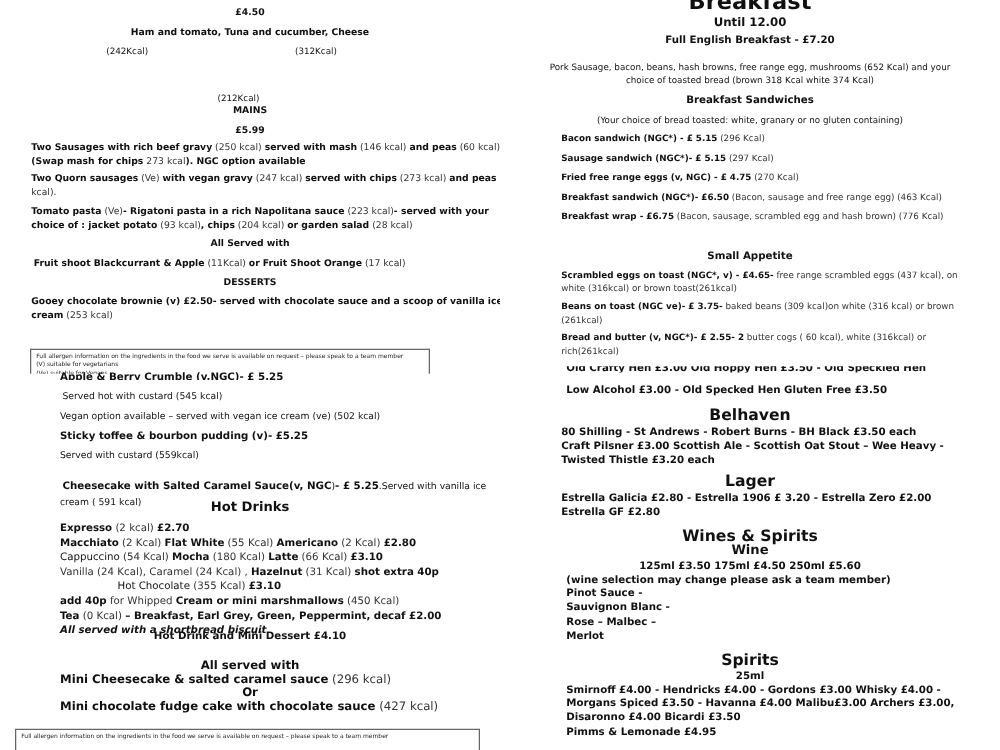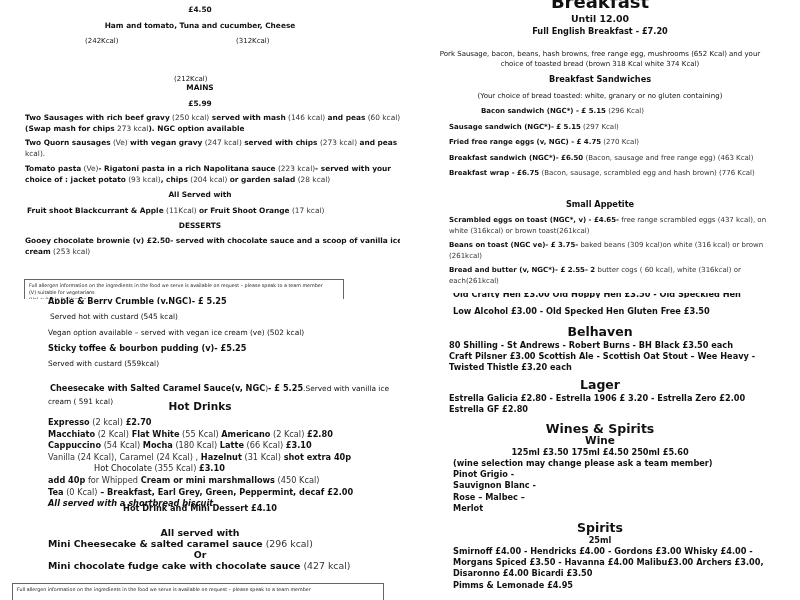--- a/index.html
+++ b/index.html
@@ -77,21 +77,21 @@
   <div class="col lh" style="left:48px;top:374px;width:340px;">
     <span class="line"><b class="s8" style="margin-left:2px;">Cheesecake with Salted Caramel Sauce(v, NGC</b><span class="s75" style="font-weight:normal;">)</span><b class="s8">- £ 5.25</b><span class="s75">.Served with vanilla ice</span></span>
     <span class="line s75">cream ( 591 kcal)</span>
   </div>
 
   <div class="abs c b s10" style="left:0;width:400px;top:400px;">Hot Drinks</div>
 
   <div class="col s8" id="hot-drinks" style="left:48px;top:417px;line-height:11.6px;">
       <span class="line"><span style="font-weight: bold;">Expresso</span><span style="color: rgb(51, 51, 51);"> (2 kcal) </span><span style="font-weight: bold;">£2.70</span></span>
       <span class="line"><span style="font-weight: bold;">Macchiato</span><span style="color: rgb(51, 51, 51);"> (2 Kcal)  </span><span style="font-weight: bold;">Flat White</span><span style="color: rgb(51, 51, 51);"> (55 Kcal) </span><span style="font-weight: bold;">Americano</span><span style="color: rgb(51, 51, 51);"> (2 Kcal) </span><span style="font-weight: bold;">£2.80</span></span>
-      <span class="line"><span style="font-weight: bold;">Cappuccino</span><span style="color: rgb(51, 51, 51);"> (54 Kcal) </span><span style="font-weight: bold;">Mocha</span><span style="color: rgb(51, 51, 51);"> (180 Kcal) </span><span style="font-weight: bold;">Latte</span><span style="color: rgb(51, 51, 51); text-align: center;">  (66 Kcal) </span><span style="font-weight: bold;">£3.10</span></span>
+      <span class="line"><span style="font-weight: normal;">Cappuccino</span><span style="color: rgb(51, 51, 51);"> (54 Kcal) </span><span style="font-weight: bold;">Mocha</span><span style="color: rgb(51, 51, 51);"> (180 Kcal) </span><span style="font-weight: bold;">Latte</span><span style="color: rgb(51, 51, 51); text-align: center;">  (66 Kcal) </span><span style="font-weight: bold;">£3.10</span></span>
       <span class="line"><span style="color: rgb(51, 51, 51);">Vanilla (24 Kcal), Caramel (24 Kcal) , </span><span style="font-weight: bold;">Hazelnut</span><span style="color: rgb(51, 51, 51);"> (31 Kcal) </span><span style="font-weight: bold;">shot extra 40p</span></span>
       <span class="line"><span style="font-weight: normal; margin-left: 46px;">Hot Chocolate</span><span style="color: rgb(51, 51, 51);"> (355 Kcal) </span><span style="font-weight: bold;">£3.10</span></span>
       <span class="line"><span style="font-weight: bold;">add 40p</span><span style="color: rgb(51, 51, 51);"> for Whipped </span><span style="font-weight: bold;">Cream or mini marshmallows</span><span style="color: rgb(51, 51, 51);"> (450 Kcal)</span></span>
       <span class="line"><span style="font-weight: bold;">Tea</span><span style="color: rgb(51, 51, 51);"> (0 Kcal) </span><span style="font-weight: bold;">– Breakfast, Earl Grey, Green, Peppermint, decaf £2.00</span></span>
       <span class="line" style="font-style: italic; font-weight: bold;">All served with a shortbread biscuit</span>
     </div>
 
   <div class="abs c b s8" style="left:0;width:400px;top:503px;">Hot Drink and Mini Dessert £4.10</div>
 
   <div class="abs c b s9" style="left:0;width:400px;top:527px;">All served with</div>
@@ -109,41 +109,41 @@
   <div class="abs c b s9" style="left:0;width:400px;top:13px;">Until 12.00</div>
 
   <div class="abs c b s8" style="left:0;width:400px;top:26px;">Full English Breakfast - £7.20</div>
   <div class="abs c s7" style="left:0;width:400px;top:50px;">Pork Sausage, bacon, beans, hash browns, free range egg, mushrooms (652 Kcal) and your</div>
   <div class="abs c s7" style="left:0;width:400px;top:60px;">choice of toasted bread (brown 318 Kcal white 374 Kcal)</div>
 
   <div class="abs c b s8" style="left:0;width:400px;top:74px;">Breakfast Sandwiches</div>
   <div class="abs c s7" style="left:0;width:400px;top:92px;">(Your choice of bread toasted: white, granary or no gluten containing)</div>
 
   <div class="col s7" style="left:49px;top:107px;">
-    <div style="height:15.5px;margin-left:32px;"><b>Bacon sandwich (NGC*) - £ 5.15</b><span class="light"> (296 Kcal)</span></div>
+    <div style="height:15.5px;"><b>Bacon sandwich (NGC*) - £ 5.15</b><span class="light"> (296 Kcal)</span></div>
     <div style="height:15.5px;"><b>Sausage sandwich (NGC*)- £ 5.15</b><span class="light"> (297 Kcal)</span></div>
     <div style="height:15.5px;"><b>Fried free range eggs (v, NGC) - £ 4.75</b><span class="light"> (270 Kcal)</span></div>
     <div style="height:15.5px;"><b>Breakfast sandwich (NGC*)- £6.50</b><span class="light"> (Bacon, sausage and free range egg) (463 Kcal)</span></div>
     <div style="height:15.5px;"><b>Breakfast wrap - £6.75</b><span class="light"> (Bacon, sausage, scrambled egg and hash brown) (776 Kcal)</span></div>
   </div>
 
   <div class="abs c b s8" style="left:0;width:400px;top:199px;">Small Appetite</div>
 
   <div class="col s7" style="left:49px;top:215px;line-height:10.5px;">
     <div style="height:25px;">
         <span class="line"><b>Scrambled eggs on toast (NGC*, v) - £4.65-</b><span class="light"> free range scrambled eggs (437 kcal), on</span></span>
         <span class="line light">white (316kcal) or brown toast(261kcal)</span>
       </div>
     <div style="height:25px;">
         <span class="line"><b>Beans on toast (NGC ve)- £ 3.75-</b><span class="light"> baked beans (309 kcal)on white (316 kcal) or brown</span></span>
         <span class="line light">(261kcal)</span>
       </div>
     <div style="height:25px;">
         <span class="line"><b>Bread and butter (v, NGC*)- £ 2.55- 2</b><span class="light"> butter cogs ( 60 kcal), white (316kcal) or</span></span>
-        <span class="line light">each(261kcal)</span>
+        <span class="line light">rich(261kcal)</span>
       </div>
   </div>
 
   <div class="abs b s8" style="left:53px;top:293px;height:5px;overflow:hidden;line-height:10px;"><span style="position:relative;top:-4px;">Old Crafty Hen £3.00 Old Hoppy Hen £3.50 - Old Speckled Hen</span></div>
   <div class="abs b s8" style="left:53px;top:306px;">Low Alcohol £3.00 - Old Specked Hen Gluten Free £3.50</div>
 
   <div class="abs c b s12" style="left:0;width:400px;top:324px;">Belhaven</div>
   <div class="col b s8" style="left:49px;top:340px;line-height:11.2px;">
     <span class="line">80 Shilling - St Andrews - Robert Burns - BH Black £3.50 each</span>
     <span class="line">Craft Pilsner £3.00 Scottish Ale - Scottish Oat Stout  – Wee Heavy -</span>
@@ -154,21 +154,21 @@
   <div class="col b s8" style="left:49px;top:393px;line-height:11.2px;">
     <span class="line">Estrella Galicia £2.80 - Estrella 1906 £ 3.20 - Estrella Zero £2.00</span>
     <span class="line">Estrella GF £2.80</span>
   </div>
 
   <div class="abs c b s12" style="left:0;width:400px;top:421px;">Wines &amp; Spirits</div>
   <div class="abs c b s10" style="left:0;width:400px;top:434px;">Wine</div>
   <div class="abs c b s8" style="left:0;width:400px;top:447px;">125ml £3.50 175ml £4.50 250ml £5.60</div>
   <div class="col b s8" style="left:53px;top:458px;line-height:11.2px;">
     <span class="line">(wine selection may change please ask a team member)</span>
-    <span class="line">Pinot Grigio -</span>
+    <span class="line">Pinot Sauce -</span>
     <span class="line">Sauvignon Blanc -</span>
     <span class="line">Rose – Malbec –</span>
     <span class="line">Merlot</span>
   </div>
 
   <div class="abs c b s12" style="left:0;width:400px;top:520px;">Spirits</div>
   <div class="abs c b s8" style="left:0;width:400px;top:535px;">25ml</div>
   <div class="col b s8" style="left:53px;top:546px;line-height:11.2px;">
     <span class="line">Smirnoff £4.00 - Hendricks £4.00 - Gordons £3.00   Whisky £4.00 -</span>
     <span class="line">Morgans Spiced £3.50 - Havanna £4.00 Malibu£3.00 Archers £3.00,</span>

